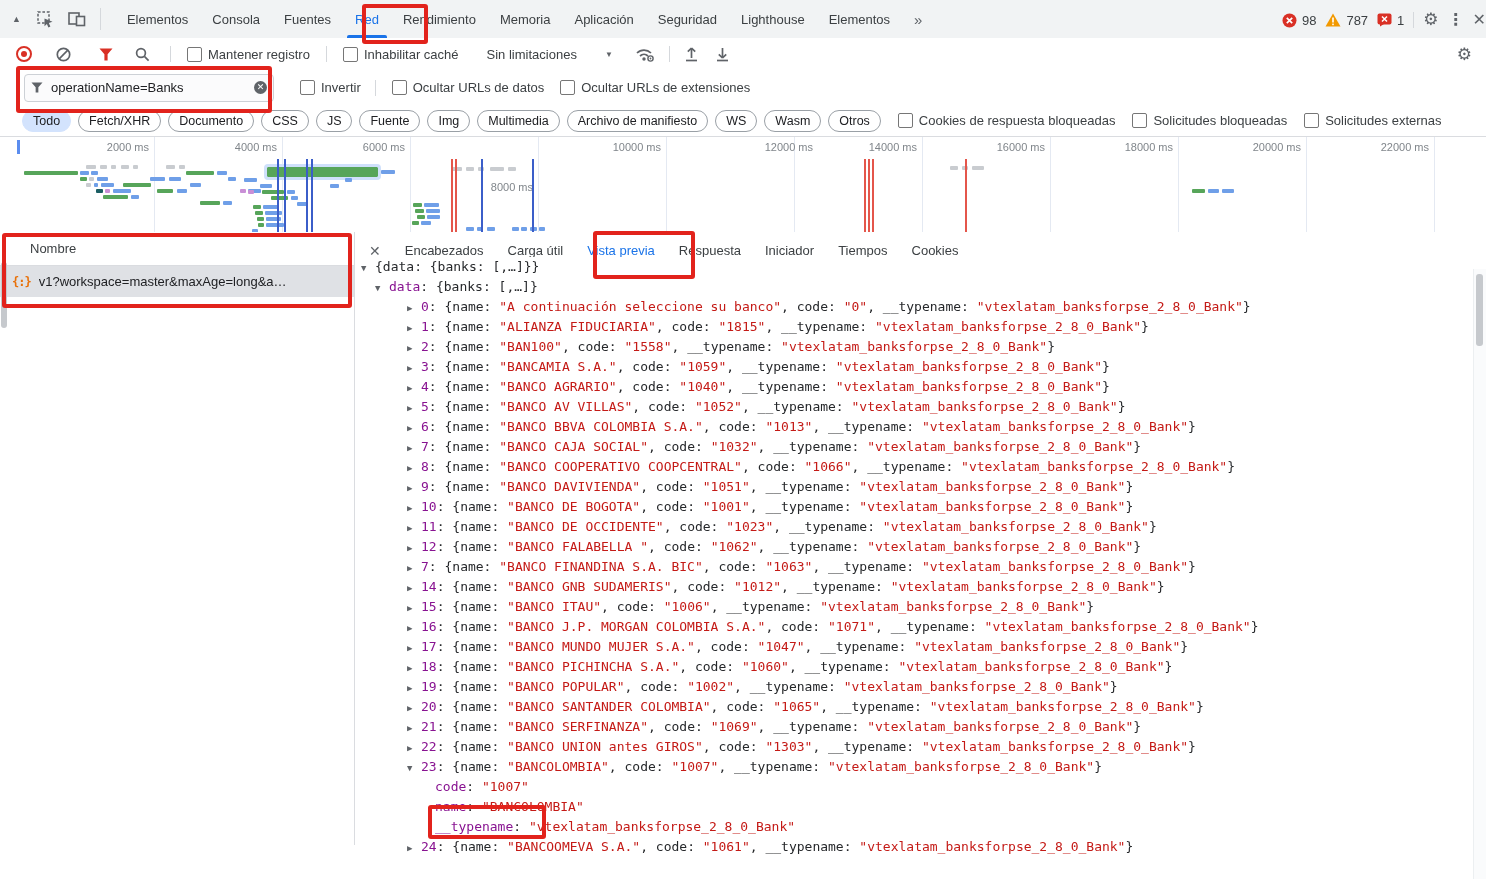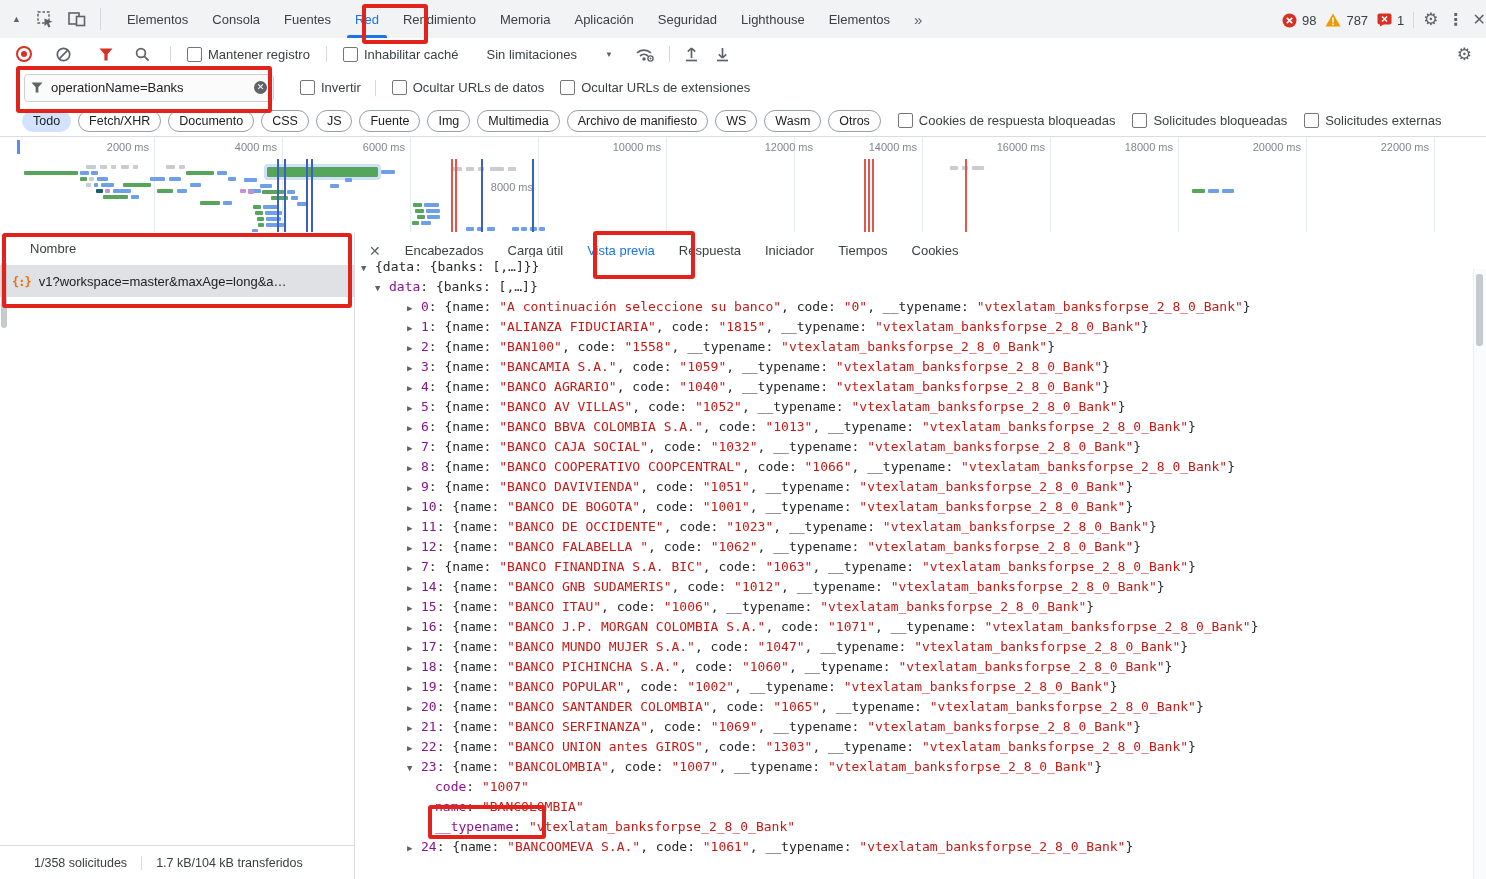--- a/index.html
+++ b/index.html
@@ -386,25 +386,20 @@
     </div>
 
   <div class="abs leftpanel">
     <div class="namehdr">Nombre</div>
     <div class="reqrow">
       <span class="reqicon">{:}</span>
       <span class="reqname">v1?workspace=master&amp;maxAge=long&amp;a…</span>
     </div>
   </div>
 
-  <div class="abs statusbar">
-    <span>1/358 solicitudes</span>
-    <span class="sb-sep"></span>
-    <span>1.7 kB/104 kB transferidos</span>
-  </div>
 
   <div class="abs detailtabs" id="detailtabs">
     <span class="dt-close">✕</span>
   <div class="tab">
         <span>Encabezados</span>
       </div>
       <div class="tab">
         <span>Carga útil</span>
       </div>
       <div class="tab active">

